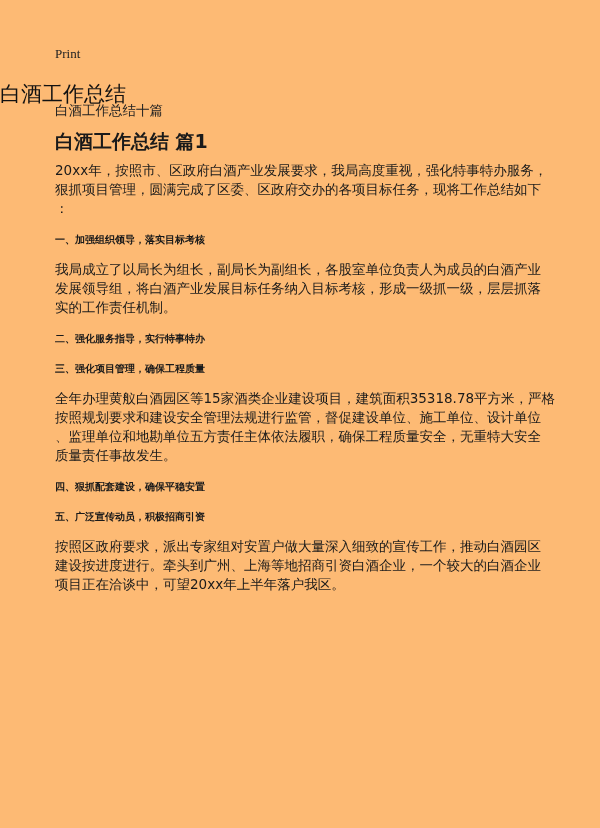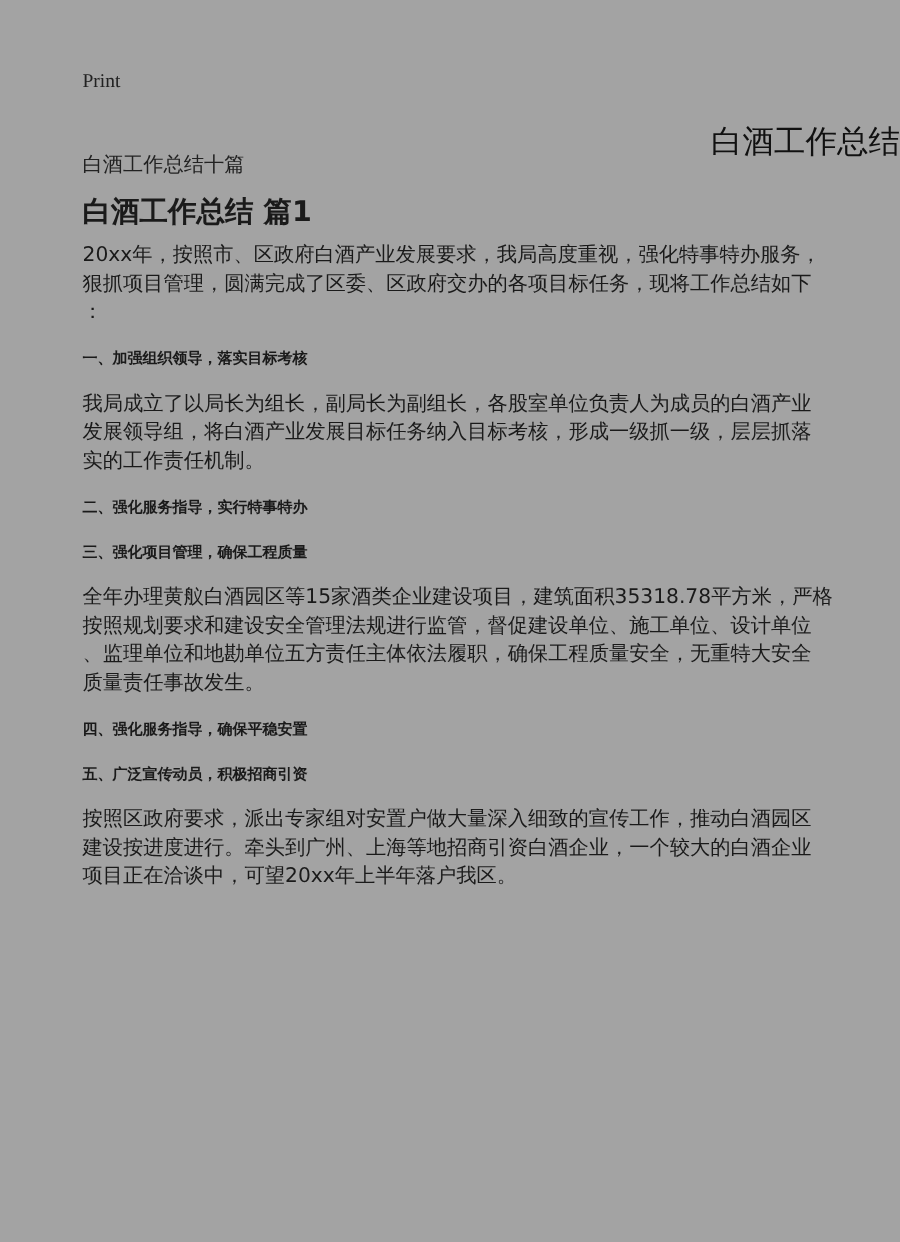--- a/index.html
+++ b/index.html
@@ -1,19 +1,19 @@
 <!DOCTYPE html>
 <html><head>
 <meta charset="utf-8">
 <style>
   html, body { margin: 0; padding: 0; background: #ffffff; }
   body { width: 600px; height: 828px; position: relative; overflow: hidden; color: #111; }
-  .page { position: absolute; left: 0; top: 0; width: 600px; height: 828px; background: #a3a3a3; }
+  .page { position: absolute; left: 0; top: 0; width: 600px; height: 828px; background: #fdba74; }
   .print { position: absolute; left: 55px; top: 46px; font-family: "Liberation Serif", serif; font-size: 13px; color: #222; }
-  .title { position: absolute; left: 0; width: 600px; top: 80px; text-align: right; font-family: "DejaVu Sans", sans-serif; font-size: 21px; color: #111; }
+  .title { position: absolute; left: 0; width: 600px; top: 80px; text-align: left; font-family: "DejaVu Sans", sans-serif; font-size: 21px; color: #111; }
   .content { position: absolute; left: 55px; top: 100px; width: 495px; font-family: "DejaVu Sans", sans-serif; font-size: 13.5px; color: #1a1a1a; }
   .subtitle { margin: 0 0 11px 0; line-height: 20px; color: #222; }
   .doc-heading { margin: 0 0 10px 0; font-weight: bold; line-height: 20px; font-size: 19px; }
   .section-heading { margin: 0 0 10px 0; font-weight: bold; line-height: 20px; font-size: 10px; }
   .para { margin: 0 0 12px 0; line-height: 19px; }
   .line { display: block; white-space: nowrap; }
 </style>
 </head>
 <body>
 
@@ -41,21 +41,21 @@
     <p class="section-heading">二、强化服务指导，实行特事特办</p>
 
     <p class="section-heading">三、强化项目管理，确保工程质量</p>
     <p class="para">
       <span class="line">全年办理黄舣白酒园区等15家酒类企业建设项目，建筑面积35318.78平方米，严格</span>
       <span class="line">按照规划要求和建设安全管理法规进行监管，督促建设单位、施工单位、设计单位</span>
       <span class="line">、监理单位和地勘单位五方责任主体依法履职，确保工程质量安全，无重特大安全</span>
       <span class="line">质量责任事故发生。</span>
     </p>
 
-    <p class="section-heading">四、强化服务指导，确保平稳安置</p>
+    <p class="section-heading">四、狠抓配套建设，确保平稳安置</p>
 
     <p class="section-heading">五、广泛宣传动员，积极招商引资</p>
     <p class="para">
       <span class="line">按照区政府要求，派出专家组对安置户做大量深入细致的宣传工作，推动白酒园区</span>
       <span class="line">建设按进度进行。牵头到广州、上海等地招商引资白酒企业，一个较大的白酒企业</span>
       <span class="line">项目正在洽谈中，可望20xx年上半年落户我区。</span>
     </p>
   </div>
 </div>
 

